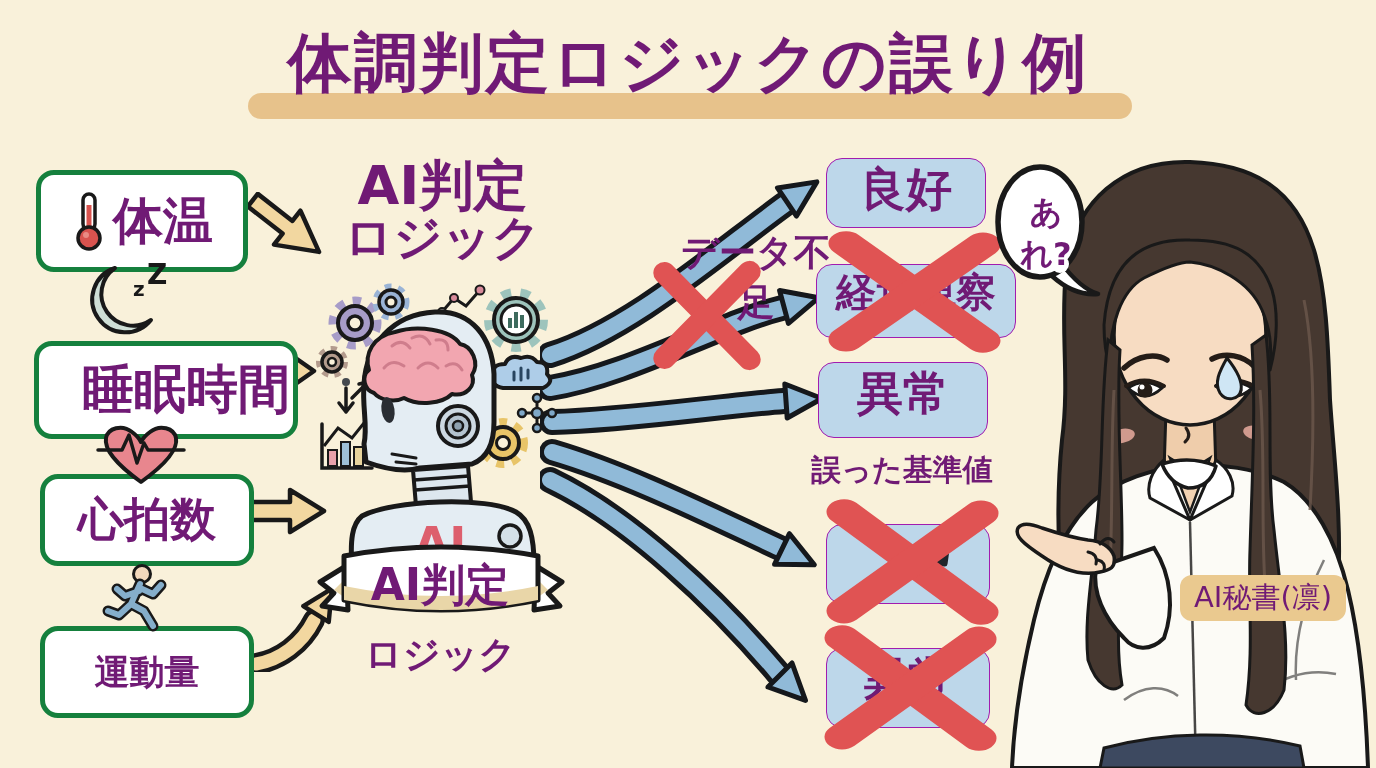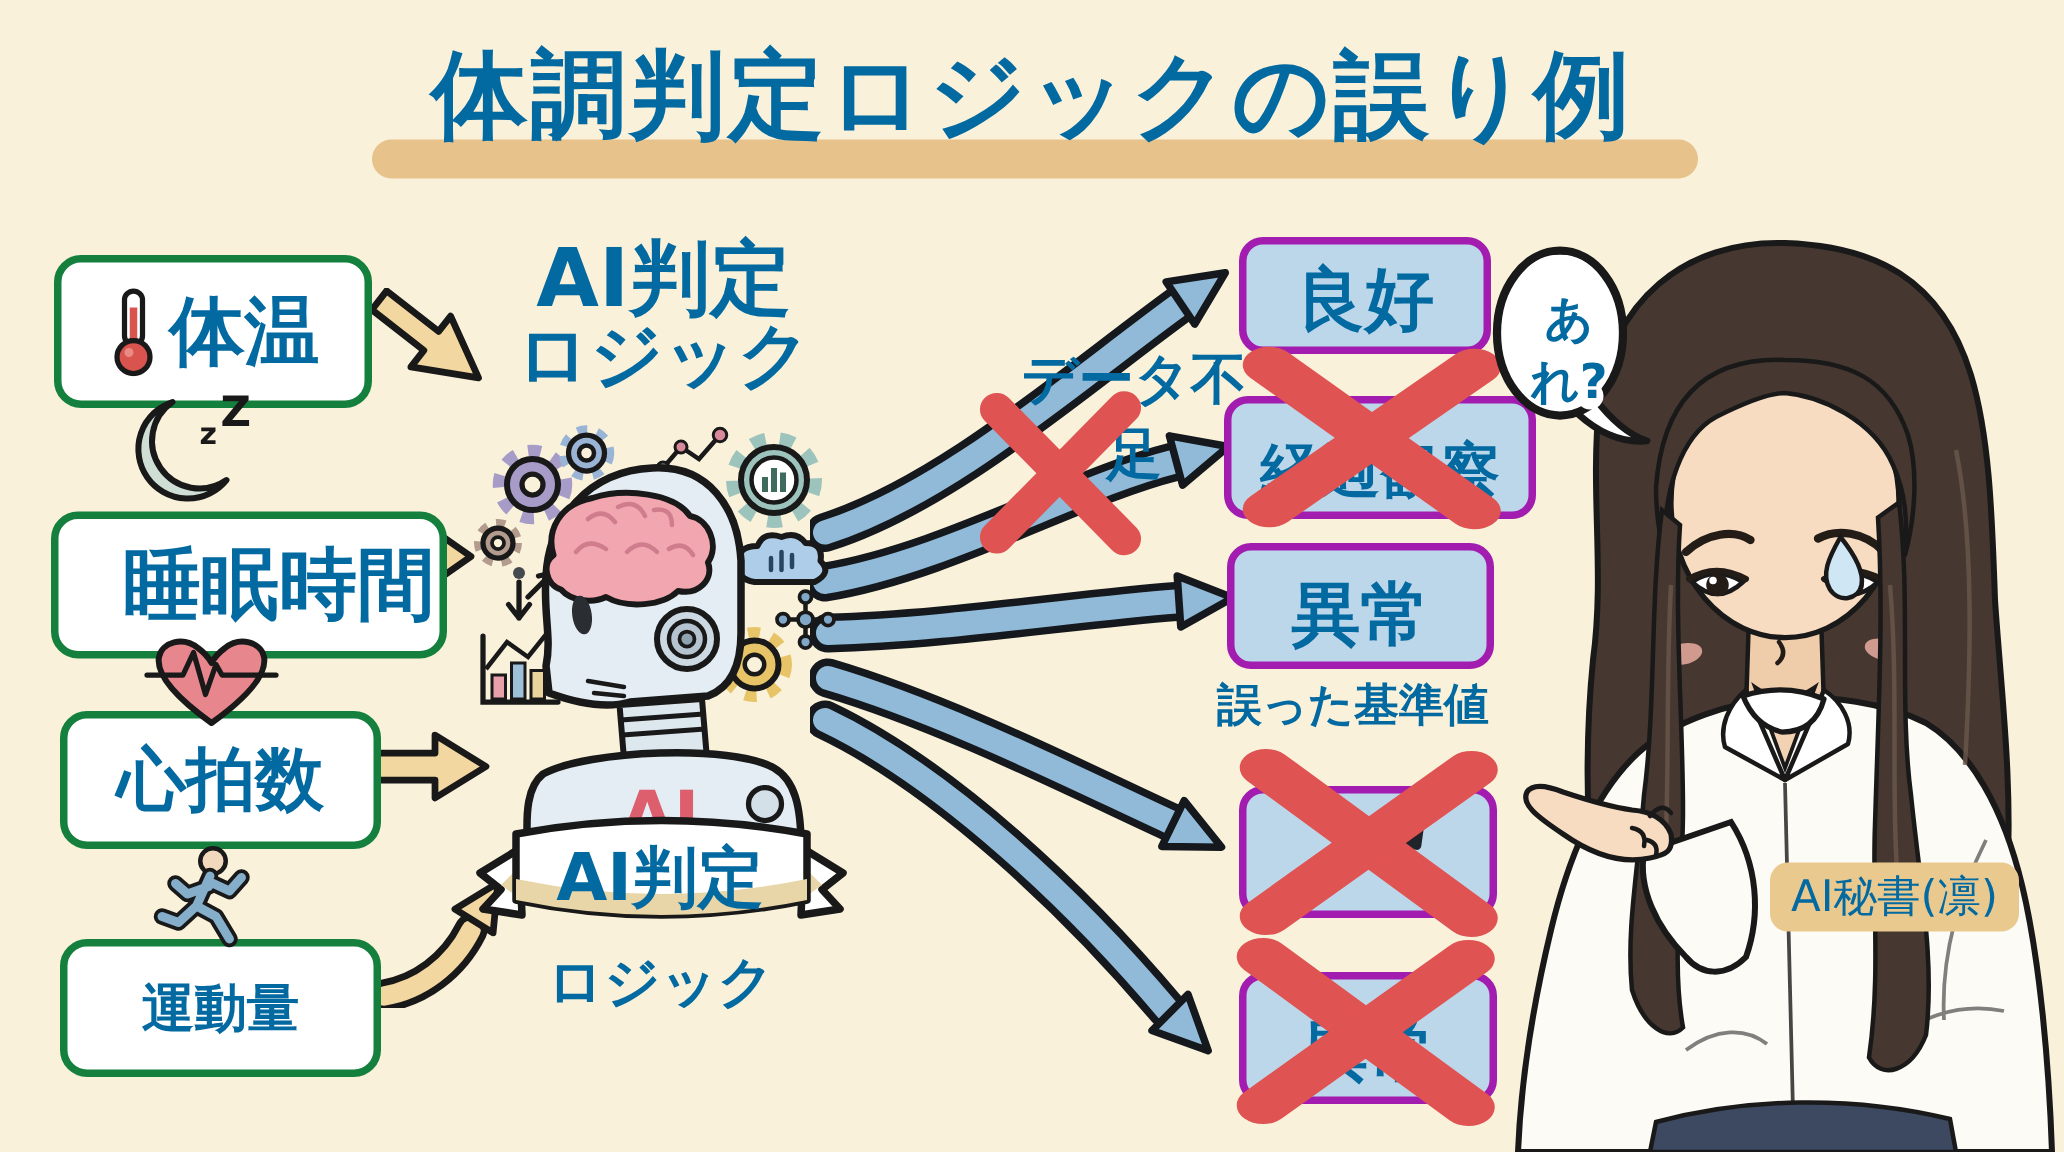--- a/index.html
+++ b/index.html
@@ -1,40 +1,40 @@
 <!DOCTYPE html>
 <html><head>
 <meta charset="utf-8">
 <style>
   html,body{margin:0;padding:0;}
   #canvas{
     position:relative;width:1376px;height:768px;overflow:hidden;
     background:#f9f1da;
     font-family:"DejaVu Sans","Liberation Sans",sans-serif;
-    color:#0369a1;
+    color:#701a75;
   }
   .abs{position:absolute;}
   
   .title{top:20px;left:0;right:0;text-align:center;font-size:64px;font-weight:bold;letter-spacing:2px;z-index:2;}
   .title-underline{left:248px;top:93px;width:884px;height:26px;background:#e7c28b;border-radius:13px;z-index:1;}
   
   .input-box{background:#ffffff;border:5px solid #15803d;border-radius:18px;display:flex;align-items:center;justify-content:center;font-weight:bold;z-index:3;gap:8px;}
   #box-temp{left:36px;top:170px;width:202px;height:92px;font-size:50px;}
   #box-sleep{left:34px;top:341px;width:214px;height:88px;font-size:52px;padding-left:40px;}
   #box-heart{left:40px;top:474px;width:204px;height:82px;font-size:46px;}
   #box-exercise{left:40px;top:626px;width:204px;height:82px;font-size:35px;}
   .icon-float{z-index:4;}
   
   .engine-label{left:330px;top:158px;width:225px;text-align:center;font-weight:bold;z-index:3;line-height:1.02;}
   .engine-label .l1{font-size:54px;}
   .engine-label .l2{font-size:48px;}
   .banner-text1{left:352px;top:556px;width:176px;text-align:center;font-size:44px;font-weight:bold;z-index:4;}
   .banner-text2{left:358px;top:630px;width:165px;text-align:center;font-size:37px;font-weight:bold;z-index:4;}
   
-  .out-box{background:#bdd7ea;border:5px solid #a21caf;border-radius:16px;display:flex;align-items:flex-end;justify-content:center;font-weight:bold;z-index:3;}
+  .out-box{background:#bdd7ea;border:1px solid #a21caf;border-radius:16px;display:flex;align-items:flex-start;justify-content:center;font-weight:bold;z-index:3;}
   #out-good{left:826px;top:158px;width:158px;height:68px;font-size:46px;}
   #out-observe{left:816px;top:264px;width:198px;height:72px;font-size:40px;}
   #out-abn1{left:818px;top:362px;width:168px;height:74px;font-size:46px;}
   #out-hidden{left:826px;top:524px;width:162px;height:78px;font-size:44px;}
   #out-abn2{left:826px;top:648px;width:162px;height:78px;font-size:44px;}
   .fragment{left:933px;top:540px;width:16px;height:26px;background:#20242a;border-radius:3px;transform:rotate(8deg);z-index:4;}
   
   .note{font-weight:bold;z-index:4;text-align:center;}
   #note-data{left:676px;top:228px;width:160px;font-size:37px;}
   #note-baseline{left:786px;top:450px;width:232px;font-size:30px;}

